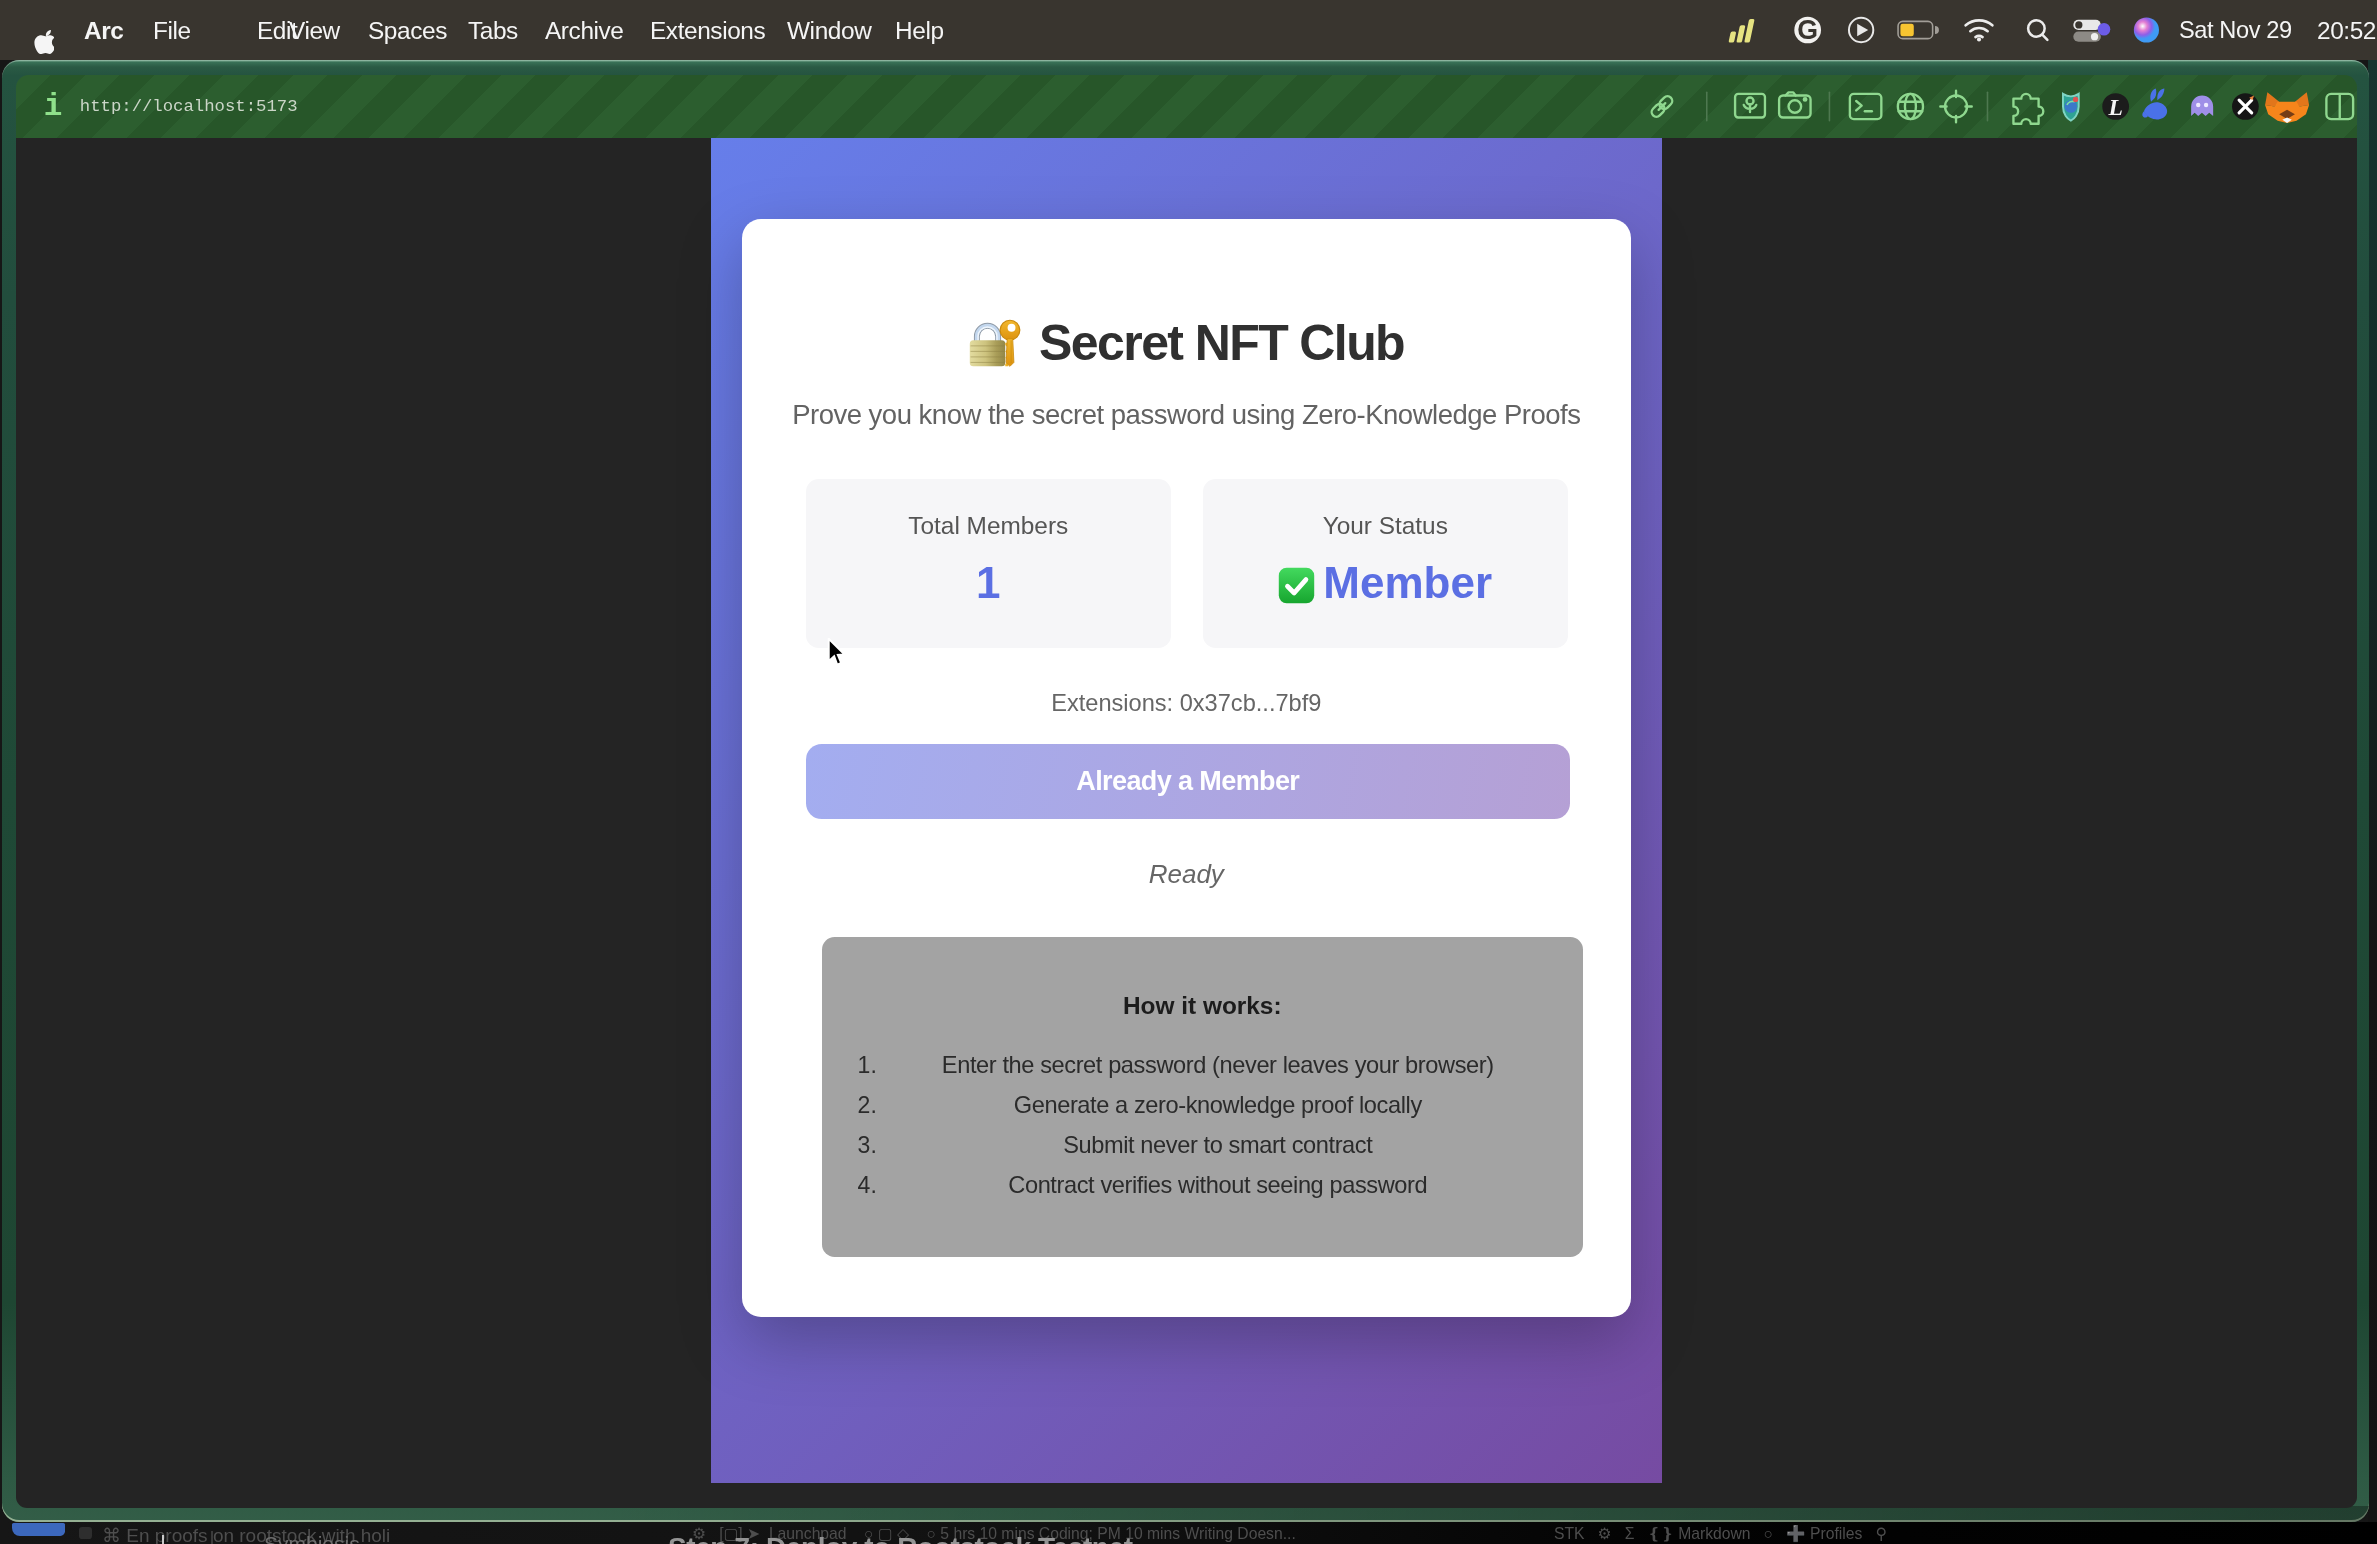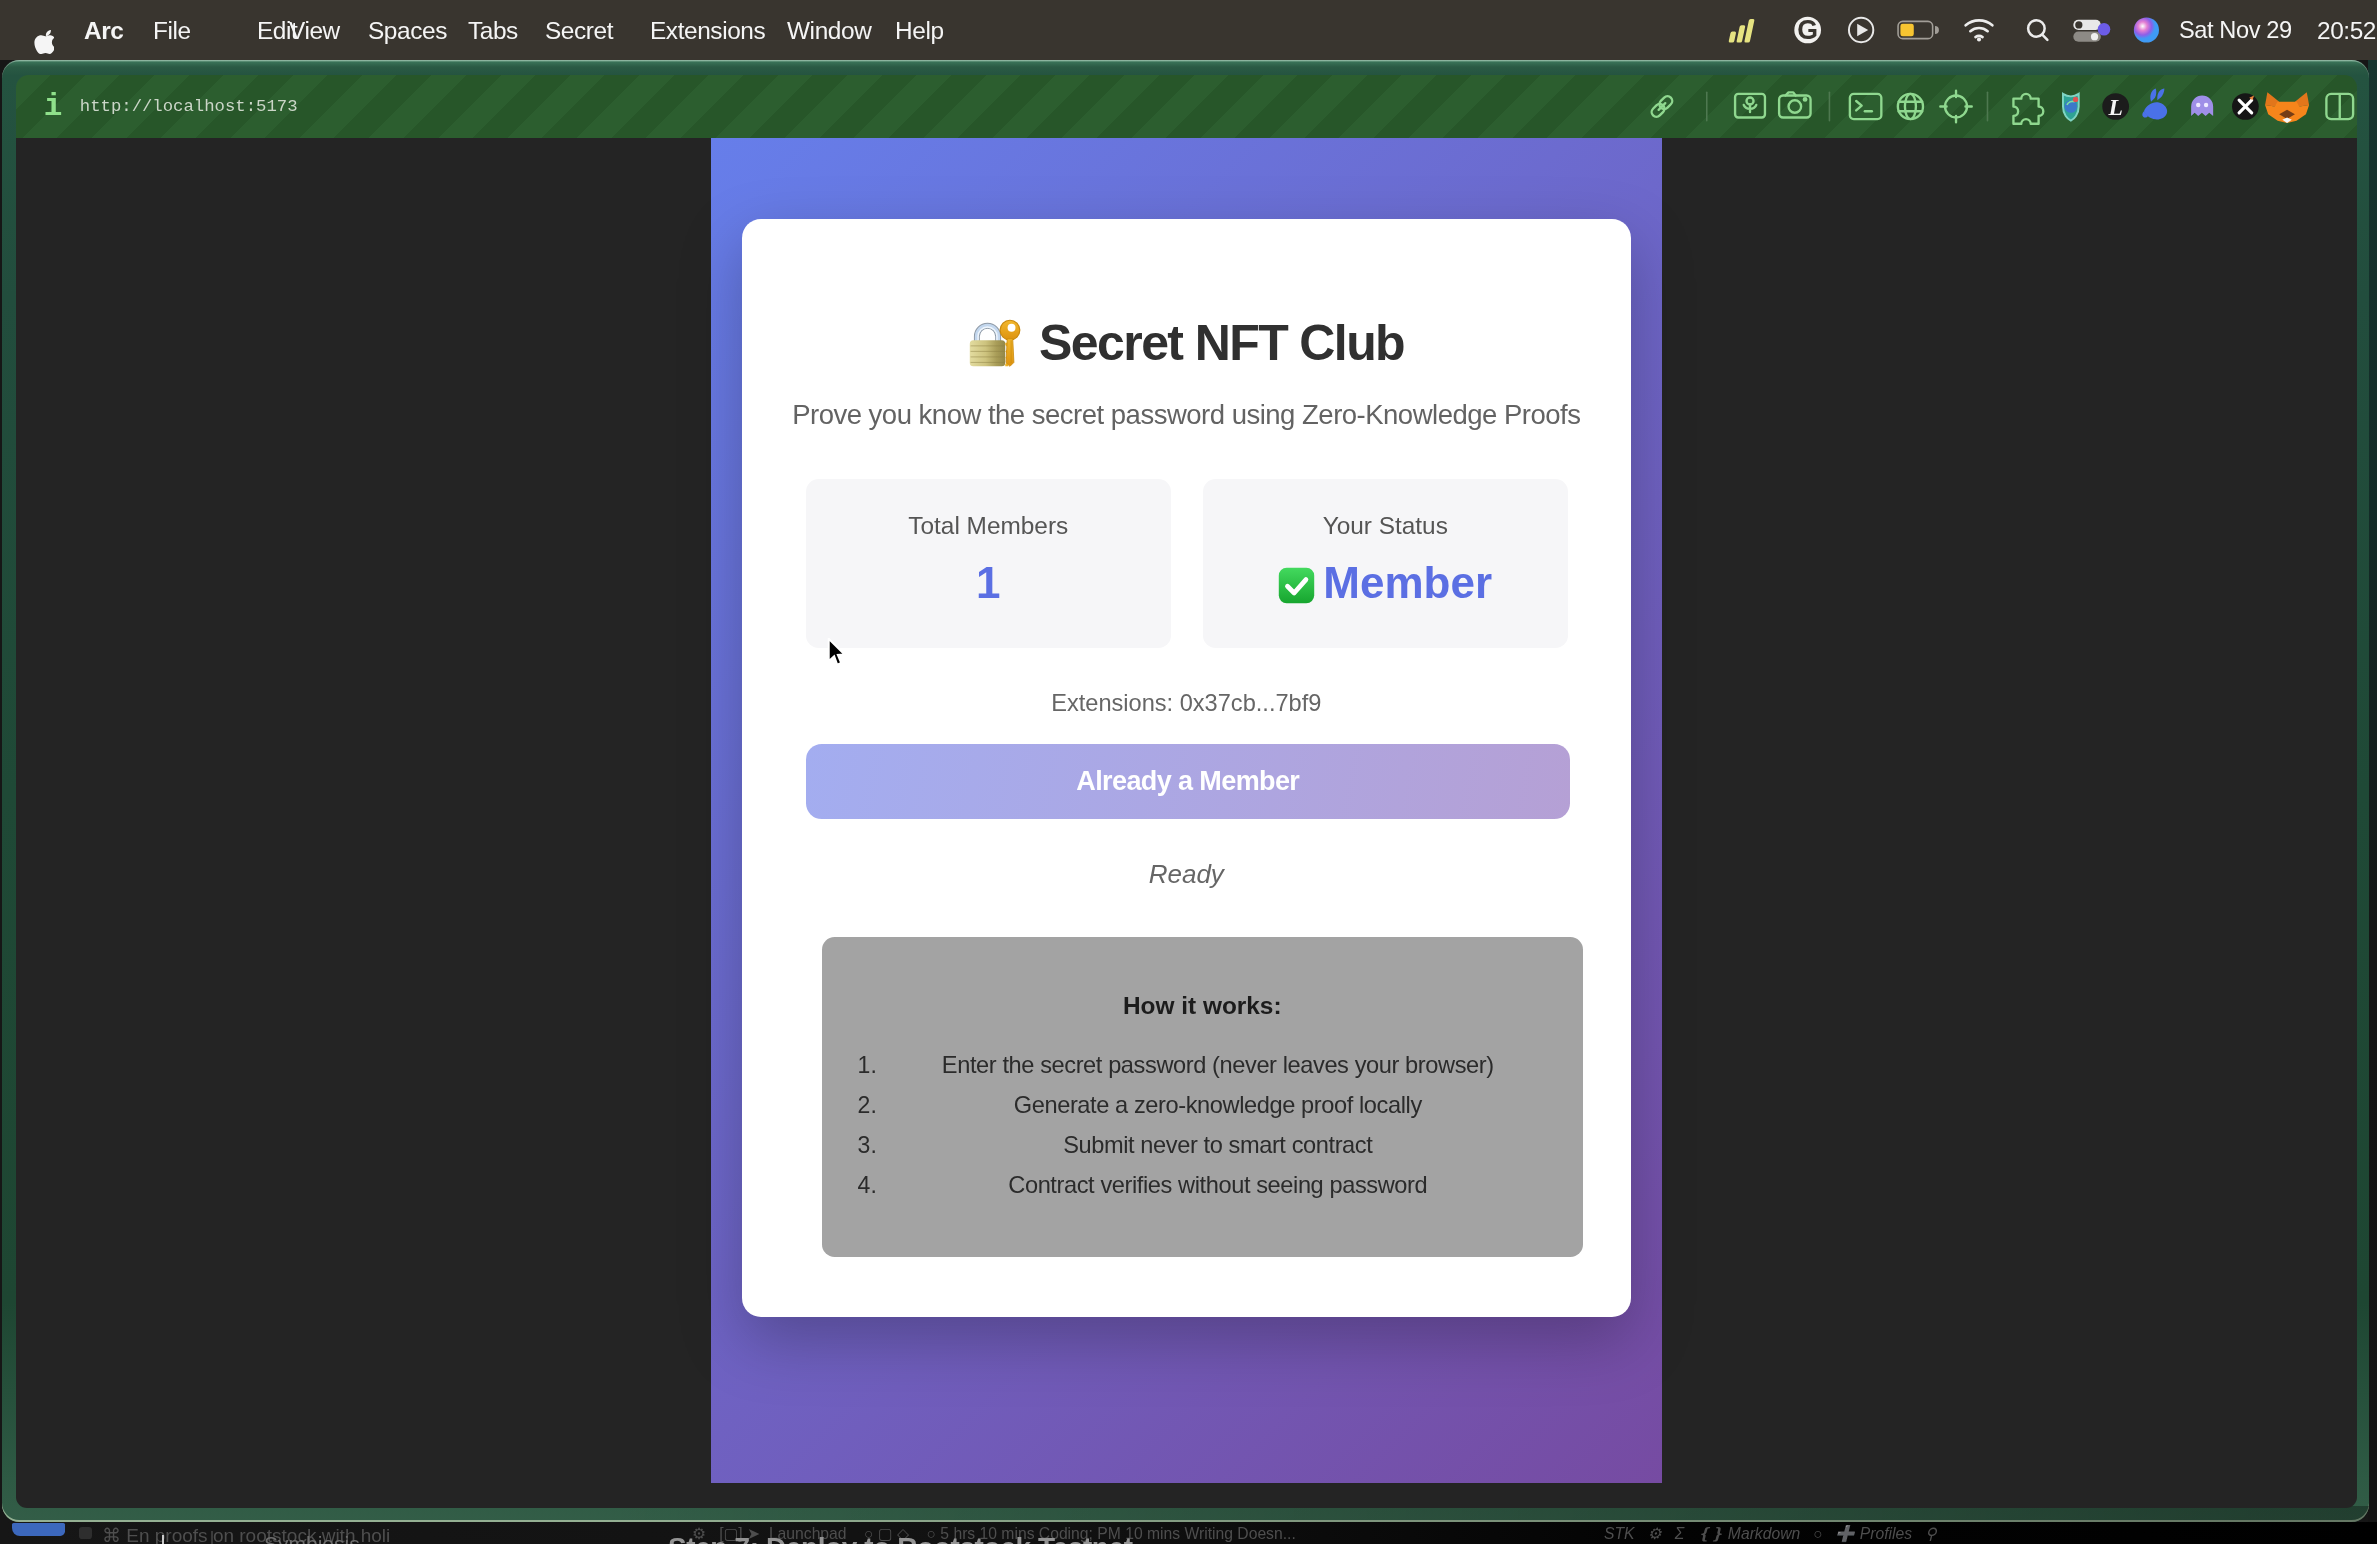--- a/index.html
+++ b/index.html
@@ -62,21 +62,21 @@
       <svg width="20.4" height="24.4" viewBox="0 0 26 31">
         <path fill="#f5f5f5" d="M17.6 7.6c1.4 0 3.2-1 4.3-2.4 1-1.2 1.6-3 1.6-4.7 0-.2 0-.5-.1-.7-1.5.1-3.4 1.1-4.6 2.5-.9 1-1.7 2.8-1.7 4.5 0 .3.1.6.1.7 0 .1.2.1.4.1zM11.5 30.7c1.9 0 2.8-1.3 5.2-1.3 2.5 0 3 1.2 5.2 1.2 2.1 0 3.5-2 4.9-3.9 1.5-2.2 2.1-4.4 2.2-4.5-.1-.1-4.2-1.7-4.2-6.5 0-4.1 3.3-5.9 3.4-6.1-2.1-3-5.3-3.1-6.2-3.1-2.4 0-4.3 1.4-5.6 1.4-1.3 0-3.1-1.3-5.2-1.3C7.2 6.6 2.5 9.9 2.5 16.2c0 3.9 1.5 8 3.4 10.7 1.6 2.3 3.1 3.8 5.6 3.8z" transform="translate(-2,0)"></path>
       </svg>
     </span>
     <span class="mi bold" style="left:84px;">Arc</span>
     <span class="mi" style="left:153px;">File</span>
     <span class="mi" style="left:221px;margin-left:36px;">Edit</span>
     <span class="mi" style="left:289px;">View</span>
     <span class="mi" style="left:368px;">Spaces</span>
     <span class="mi" style="left:468px;">Tabs</span>
-    <span class="mi" style="left:545px;">Secret</span>
+    <span class="mi" style="left:545px;">Archive</span>
     <span class="mi" style="left:650px;">Extensions</span>
     <span class="mi" style="left:787px;">Window</span>
     <span class="mi" style="left:895px;">Help</span>
     <span class="mi" style="left:2179px; font-size:23.6px;">Sat Nov 29</span>
     <span class="mi" style="left:2296px; font-size:24.4px;margin-left:21px;">20:52</span>
 
     <svg style="position:absolute; left:1722px; top:0;" width="448" height="60" viewBox="0 0 570 76">
 
       <g transform="translate(15,22) skewX(-12)" fill="#e6e381">
         <rect x="0" y="18" width="7" height="14" rx="2"></rect>
@@ -274,21 +274,21 @@
 
       <svg style="position:absolute; left:811px; top:500px;" width="23.6" height="31" viewBox="0 0 30 40">
         <path d="M2 1 L2 30 L9 23.5 L13 34.5 L18.2 32.3 L13.8 21.8 L22.5 21.2 Z" fill="#000" stroke="#fff" stroke-width="2.6"></path>
       </svg>
     </div>
   </div>
 
   <div id="botbar">
     <span style="position:absolute; left:102px; top:1.6px; font-size:19px; color:#4e4e4e; white-space:nowrap;">⌘ En proofs on rootstock with holi</span>
     <span style="position:absolute; left:692px; top:1.6px; font-size:15.7px; color:#4e4e4e; white-space:nowrap;">⚙ &nbsp; [▢] ➤ &nbsp;Launchpad&nbsp;&nbsp;&nbsp; ○ ▢ ◇ &nbsp;&nbsp; ○ 5 hrs 10 mins Coding; PM 10 mins Writing Doesn...</span>
-    <span style="position:absolute; left:1604px; top:1.6px; font-size:15.7px; color:#4e4e4e; white-space:nowrap;font-style:italic;">STK &nbsp; ⚙ &nbsp; Σ &nbsp; ❴❵ Markdown &nbsp; ○ &nbsp; ➕ Profiles &nbsp; ⚲</span>
+    <span style="position:absolute; left:1554px; top:1.6px; font-size:15.7px; color:#4e4e4e; white-space:nowrap;">STK &nbsp; ⚙ &nbsp; Σ &nbsp; ❴❵ Markdown &nbsp; ○ &nbsp; ➕ Profiles &nbsp; ⚲</span>
     <div style="position:absolute; left:11.8px; top:0.8px; width:53px; height:13.4px; border-radius:1.6px 1.6px 4.7px 7.9px; background:#3c68bd;"></div>
     <div style="position:absolute; left:79px; top:4.7px; width:12.6px; height:12.6px; border-radius:3.1px; background:#2e2e2e;"></div>
     <div style="position:absolute; left:162px; top:13.4px; width:1.6px; height:8.6px; background:#c9c9c9;"></div>
     <div style="position:absolute; left:211px; top:9.4px; width:1.6px; height:12.6px; background:#3a3a3a;"></div>
     <span style="position:absolute; left:264px; top:10.2px; font-size:21px; color:#6d6d6d;">Symbiosis</span>
     <span style="position:absolute; left:668px; top:10.2px; font-size:28px; font-weight:bold; color:#949494; white-space:nowrap; letter-spacing:-0.4px;">Step 7: Deploy to Rootstock Testnet</span>
   </div>
 
 
 </body></html>

